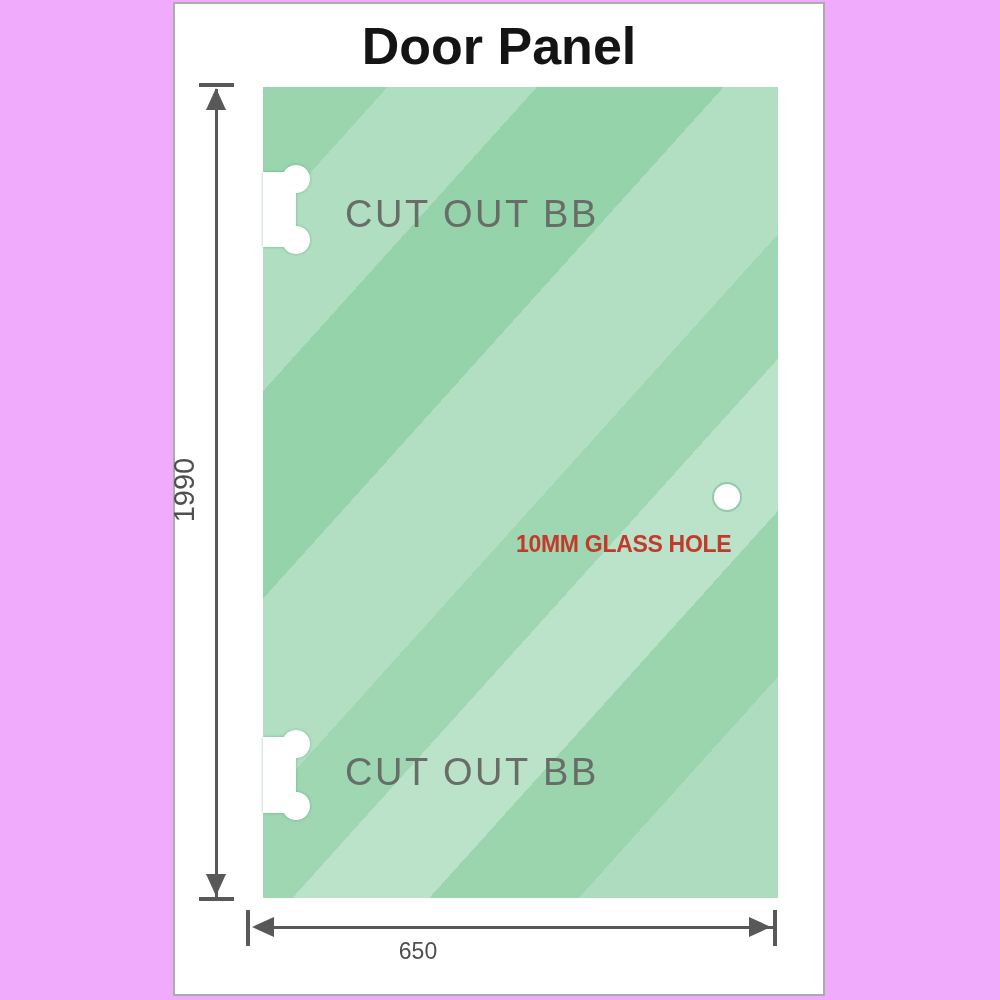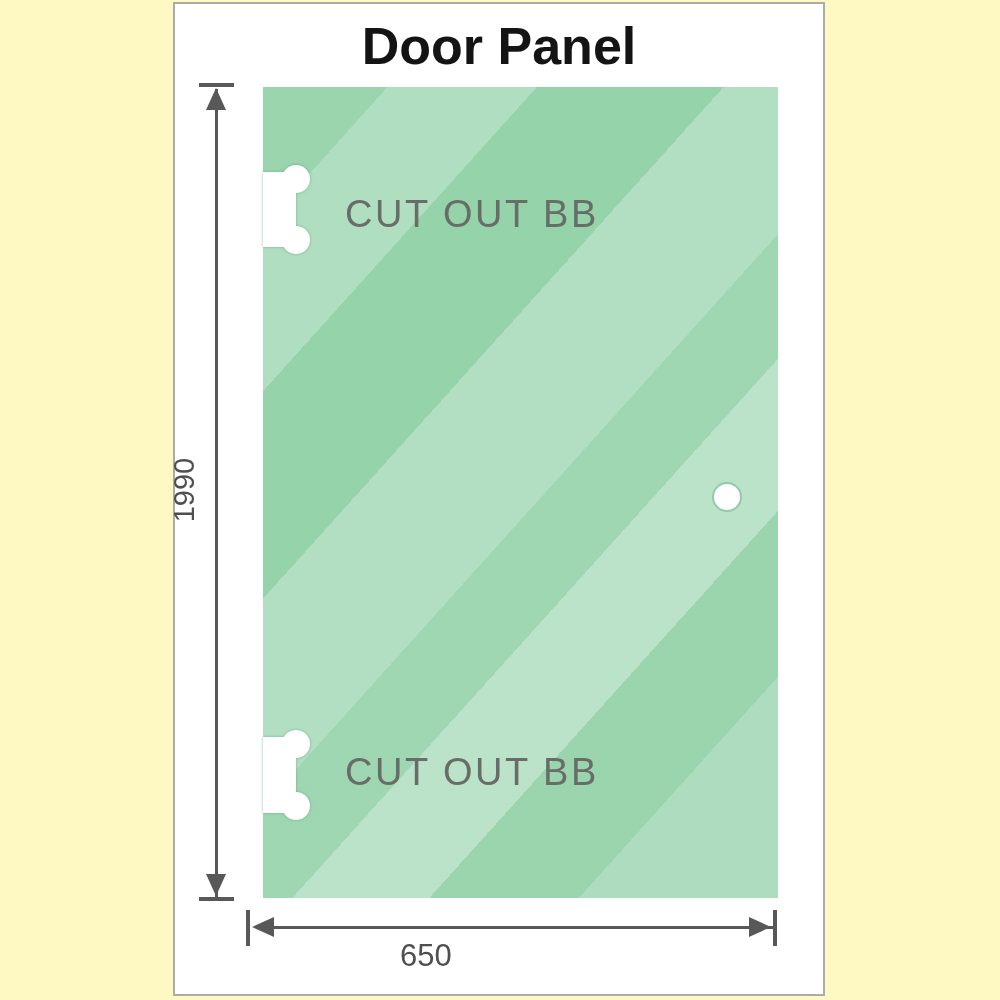--- a/index.html
+++ b/index.html
@@ -1,17 +1,17 @@
 <!DOCTYPE html>
 <html><head>
 <meta charset="utf-8">
 <style>
   html,body{margin:0;padding:0;background:#ffffff;}
   .canvas{
-    position:relative;width:1000px;height:1000px;background:#fef9c3;overflow:hidden;
+    position:relative;width:1000px;height:1000px;background:#f0abfc;overflow:hidden;
     font-family:"Liberation Sans", sans-serif;
   }
   .frame{
     position:absolute;left:173px;top:2px;width:652px;height:994px;
     border:2px solid #ababab;background:#ffffff;box-sizing:border-box;
   }
   .title{
     position:absolute;left:173px;top:16px;width:652px;text-align:center;
     font-size:52px;font-weight:bold;color:#141414;letter-spacing:0px;
   }
@@ -73,22 +73,22 @@
   .htick-left{left:246px;top:910px;width:4px;height:36px;}
   .htick-right{left:773px;top:910px;width:4px;height:36px;}
   .arr-left{left:252px;top:917px;border-top:10px solid transparent;border-bottom:10px solid transparent;border-right:22px solid #585858;}
   .arr-right{left:749px;top:917px;border-top:10px solid transparent;border-bottom:10px solid transparent;border-left:22px solid #585858;}
   .dim-height-label{
     position:absolute;left:151px;top:472px;width:70px;height:36px;
     text-align:center;transform:rotate(-90deg);
     font-size:29px;color:#4f4f4f;letter-spacing:0px;
   }
   .dim-width-label{
-    position:absolute;left:400px;top:938px;width:60px;
-    font-size:31px;color:#4f4f4f;
+    position:absolute;left:388px;top:938px;width:60px;text-align:center;
+    font-size:23px;color:#4f4f4f;
   }
 </style>
 </head>
 <body>
 
 <div class="canvas">
 
   <div class="frame"></div>
 
   <div class="title">Door Panel</div>
@@ -103,20 +103,21 @@
   <div class="cutout cutout-bottom">
     <div class="c-rect"></div>
     <div class="c-circ c1"></div>
     <div class="c-circ c2"></div>
   </div>
 
   <div class="hole"></div>
 
   <div class="cutout-label top">CUT OUT BB</div>
   <div class="cutout-label bottom">CUT OUT BB</div>
+  <div class="hole-label">10MM GLASS HOLE</div>
 
   <div class="dim vline"></div>
   <div class="dim vbar-top"></div>
   <div class="dim vbar-bot"></div>
   <div class="arrow arr-up"></div>
   <div class="arrow arr-down"></div>
   <div class="dim-height-label">1990</div>
 
   <div class="dim hline"></div>
   <div class="dim htick-left"></div>

